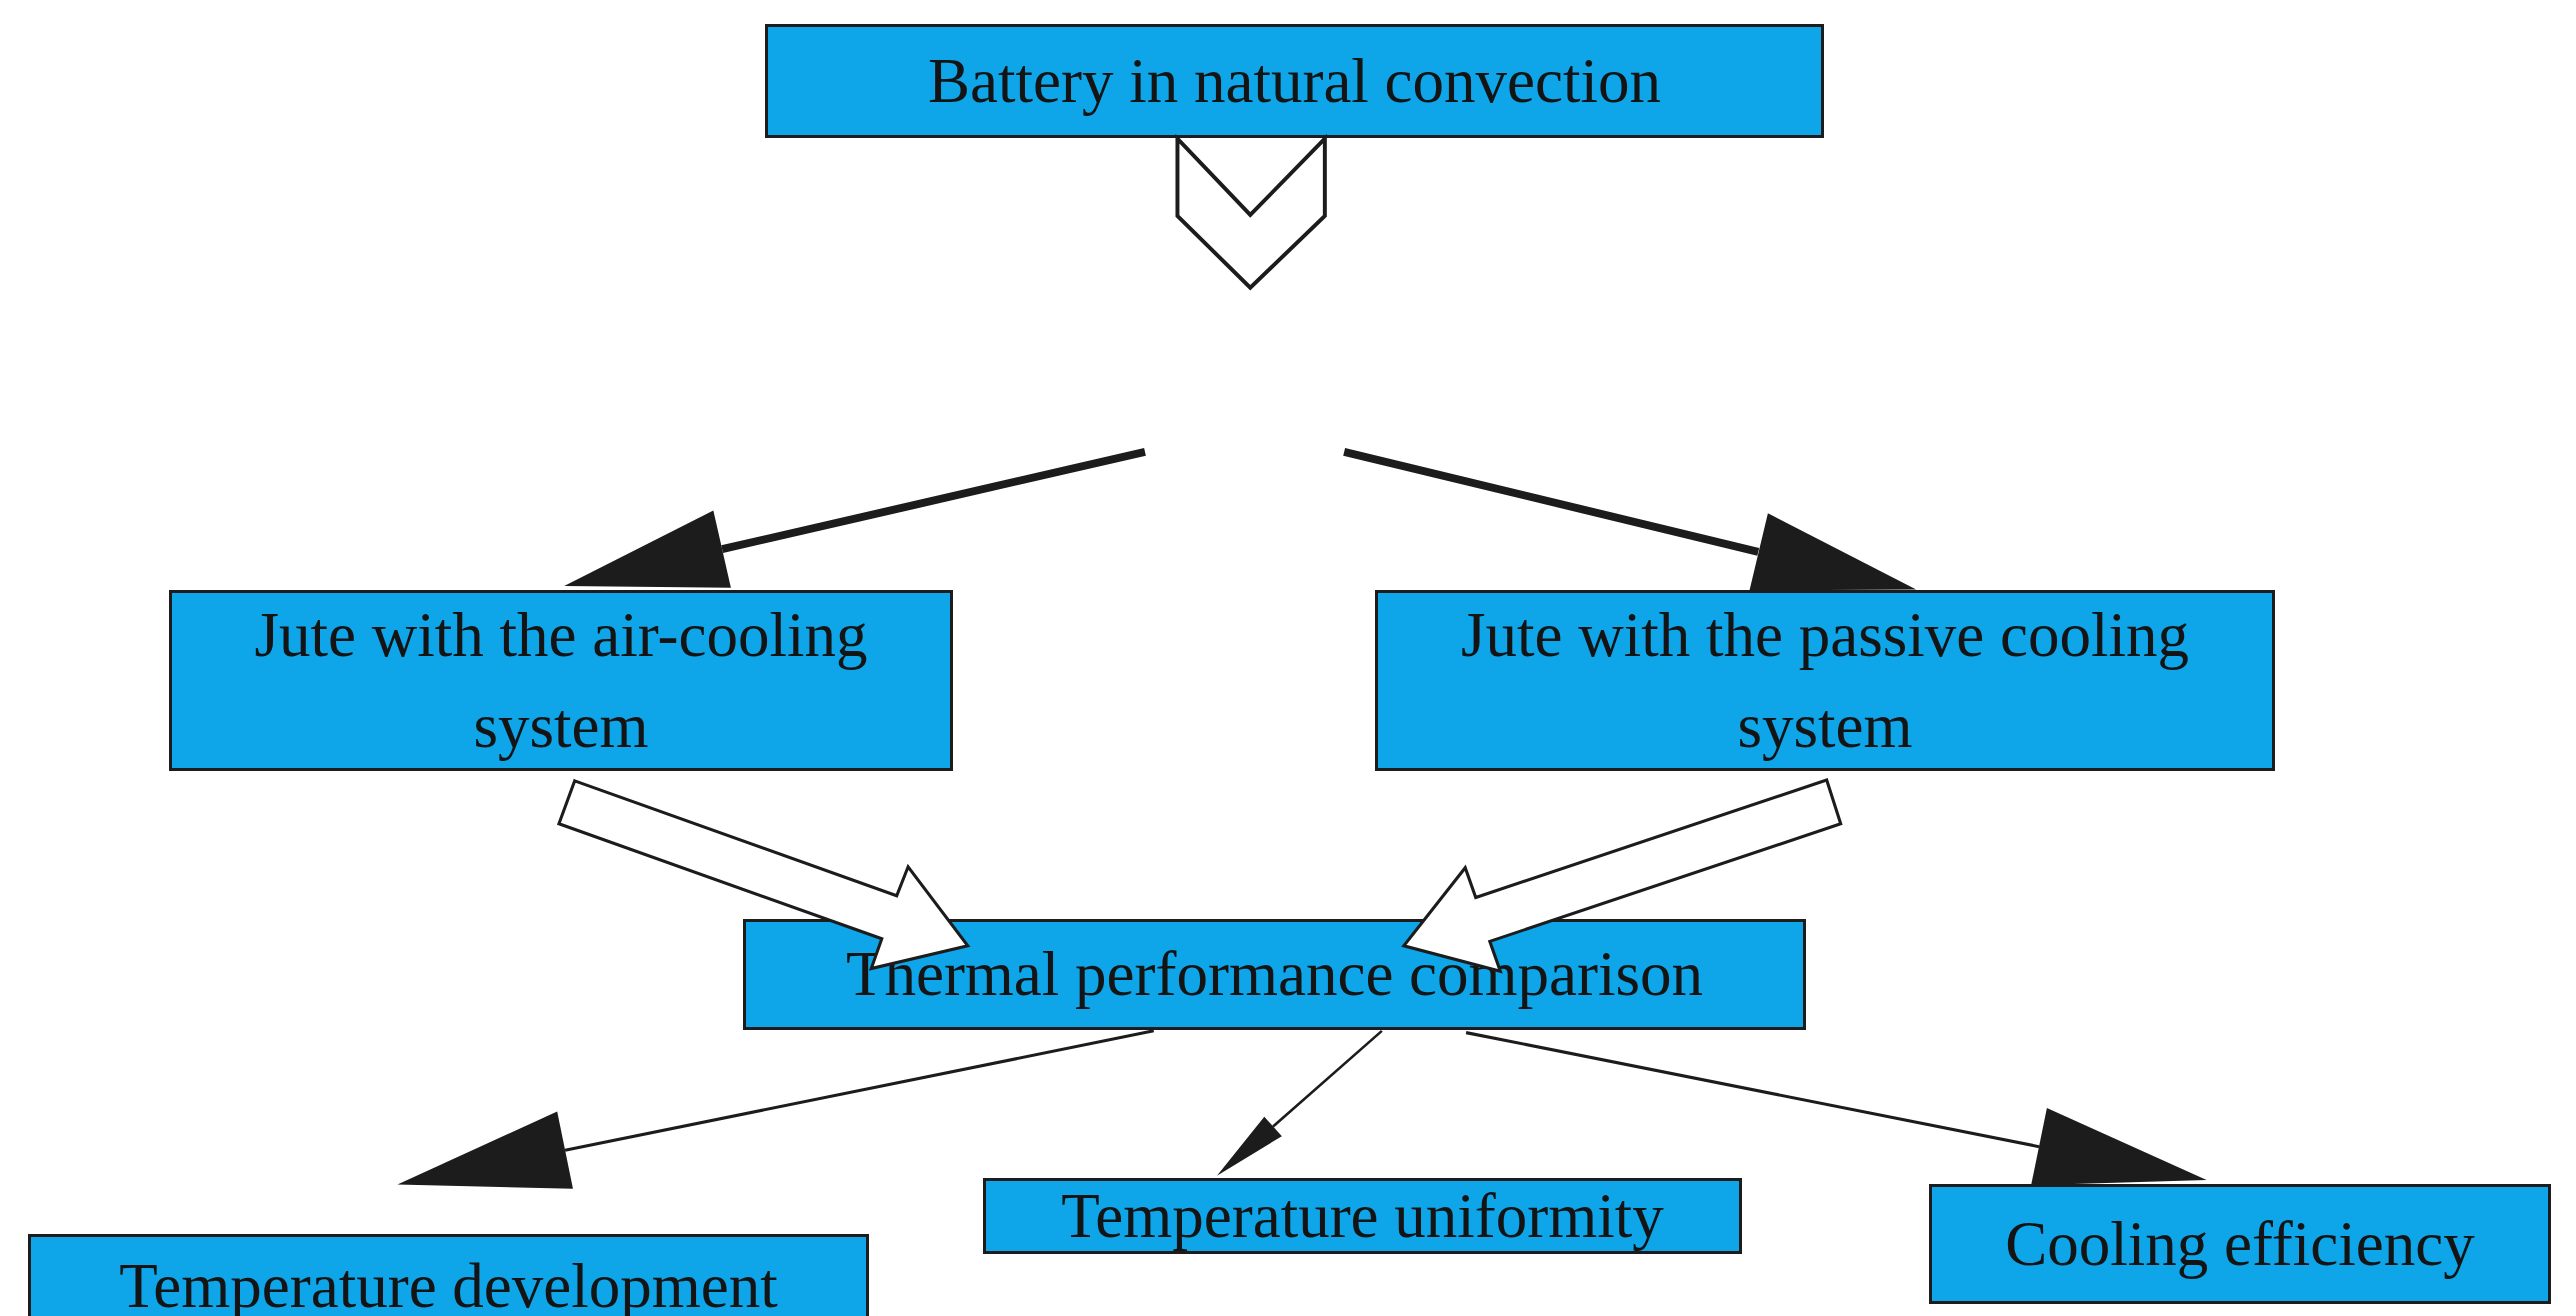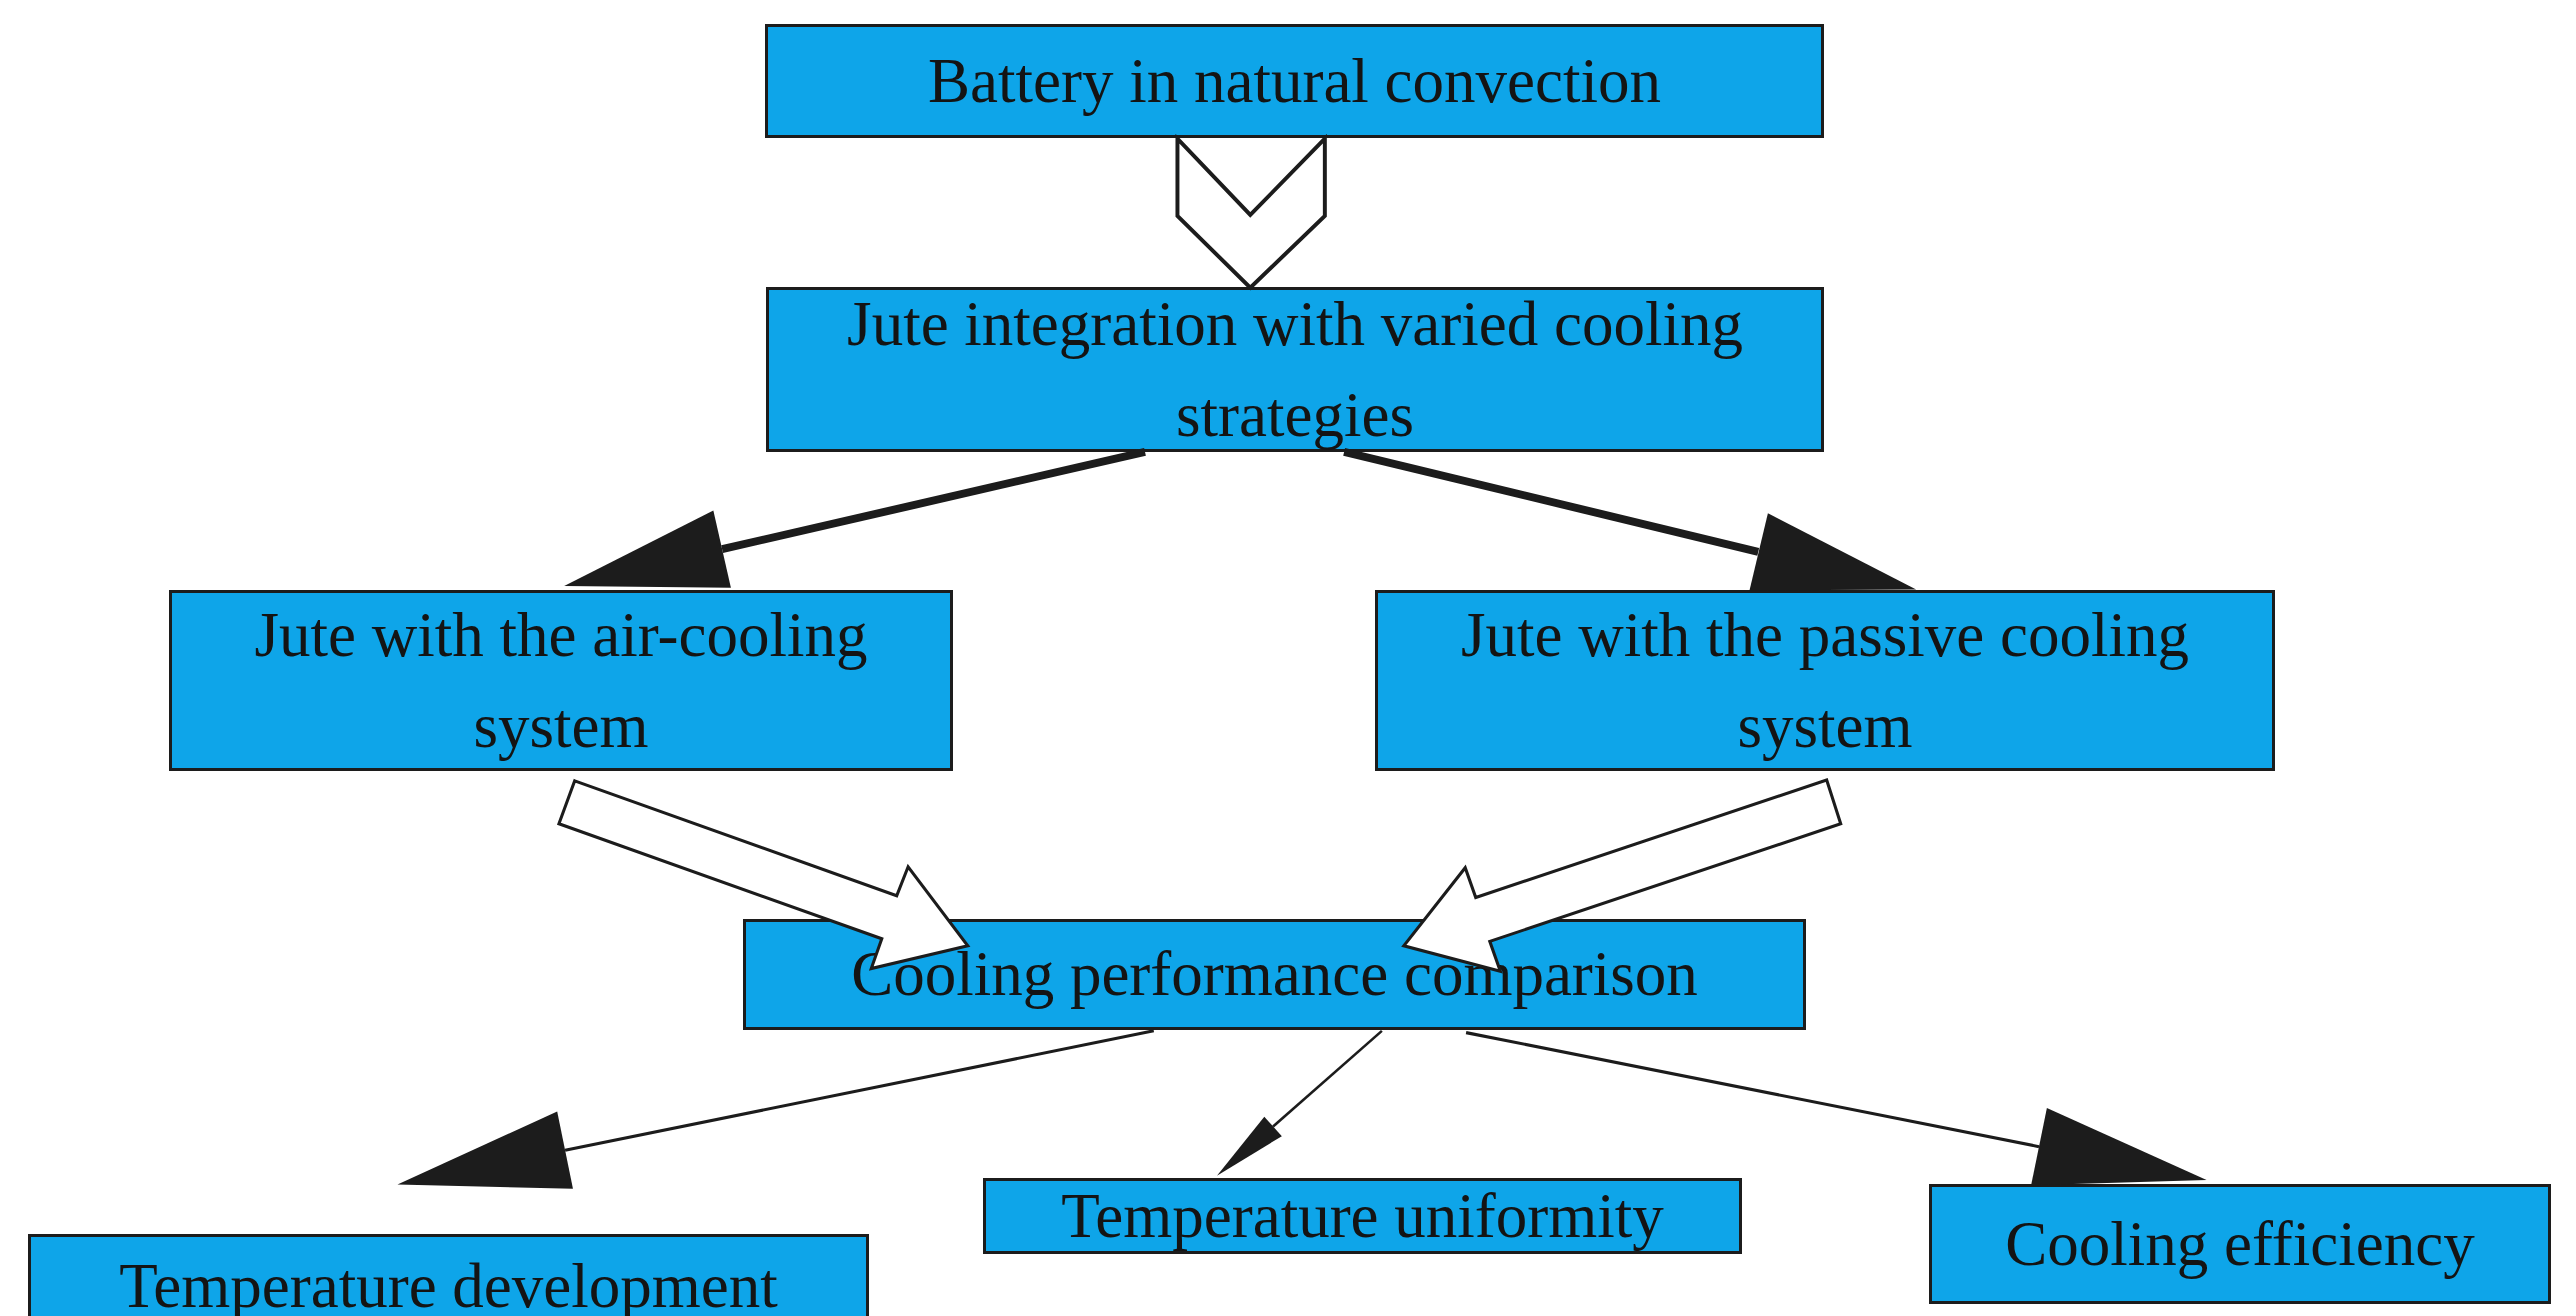--- a/index.html
+++ b/index.html
@@ -16,37 +16,33 @@
 </head>
 <body>
 
 <div class="stage">
 
   <div class="box" style="left:765px;top:24px;width:1059px;height:114px;">
     <div class="bline">Battery in natural convection</div>
     <div class="bline"></div>
   </div>
 
-  <div class="box" style="left:766px;top:287px;width:1058px;height:165px;line-height:1.43;">
-    <div class="bline">Jute integration with varied cooling</div>
-    <div class="bline">strategies</div>
-  </div>
 
   <div class="box" style="left:169px;top:590px;width:784px;height:181px;line-height:1.43;">
     <div class="bline">Jute with the air-cooling</div>
     <div class="bline">system</div>
   </div>
 
   <div class="box" style="left:1375px;top:590px;width:900px;height:181px;line-height:1.43;text-align:center;">
     <div class="bline">Jute with the passive cooling</div>
     <div class="bline">system</div>
   </div>
 
   <div class="box" style="left:743px;top:919px;width:1063px;height:111px;">
-    <div class="bline">Cooling performance comparison</div>
+    <div class="bline">Thermal performance comparison</div>
     <div class="bline"></div>
   </div>
 
   <div class="box" style="left:28px;top:1234px;width:841px;height:105px;">
     <div class="bline">Temperature development</div>
     <div class="bline"></div>
   </div>
 
   <div class="box" style="left:983px;top:1178px;width:759px;height:76px;">
     <div class="bline">Temperature uniformity</div>

